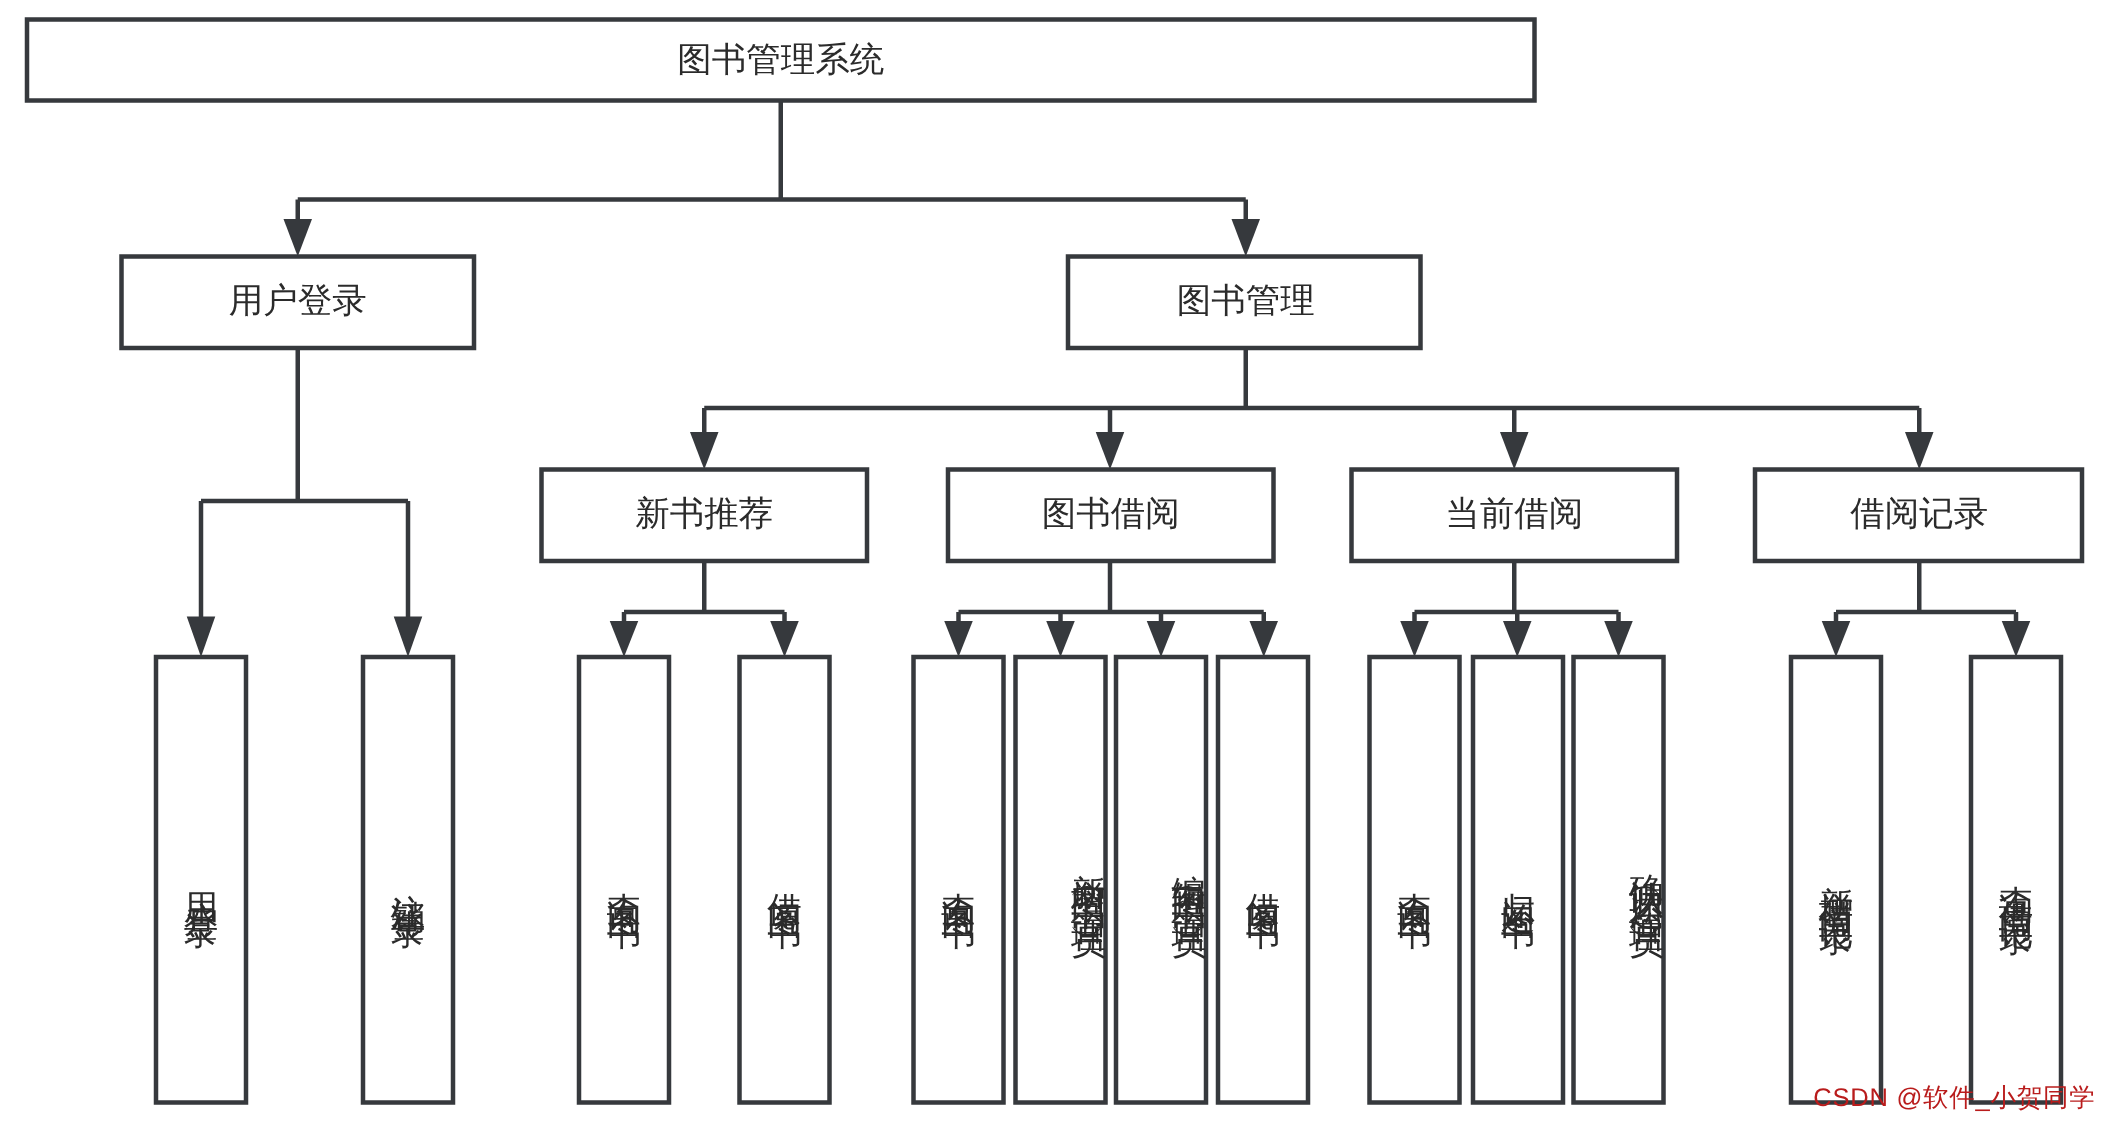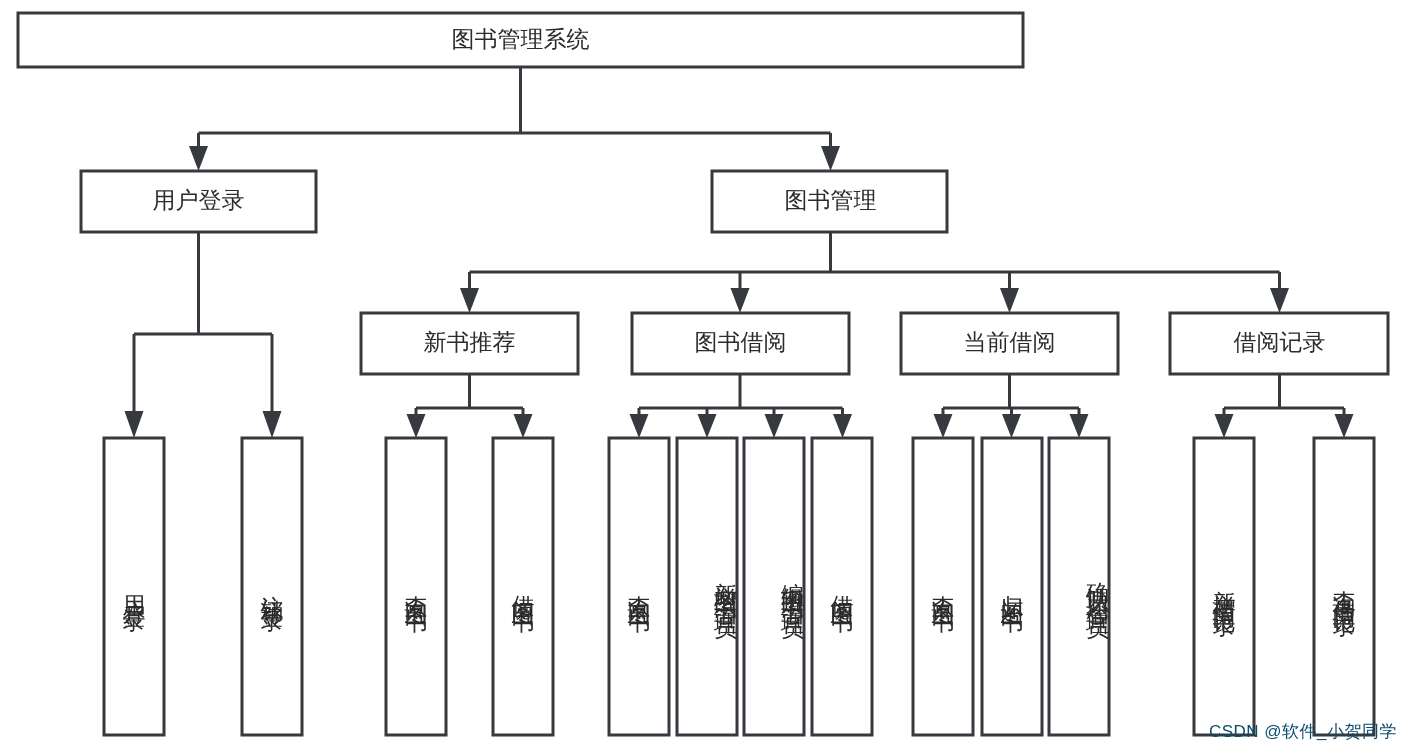--- a/index.html
+++ b/index.html
@@ -73,21 +73,21 @@
     justify-content: center;
     white-space: nowrap;
     pointer-events: none;
   }
   .watermark {
     position: absolute;
     right: 8px;
     bottom: 4px;
     font-family: "Liberation Sans", "DejaVu Sans", sans-serif;
     font-size: 17px;
-    color: #0c4a6e;
+    color: #b91c1c;
     letter-spacing: 0.5px;
     white-space: nowrap;
   }
 </style>
 </head>
 <body>
 
 <div id="diagram-root">
 
   <svg class="flow-canvas" viewBox="0 0 1405 747" xmlns="http://www.w3.org/2000/svg">

